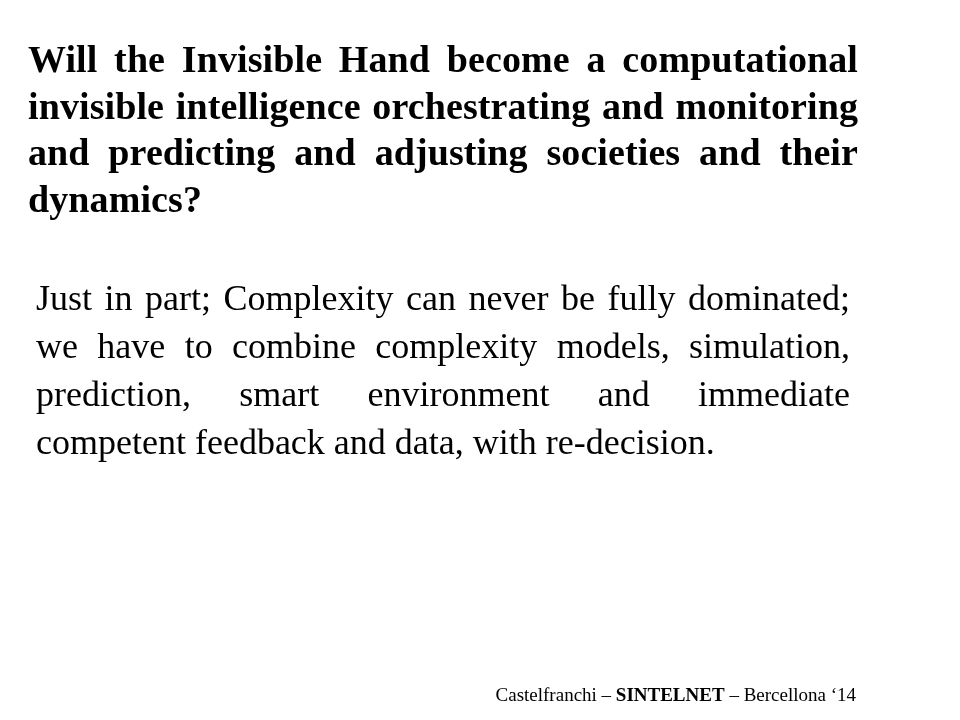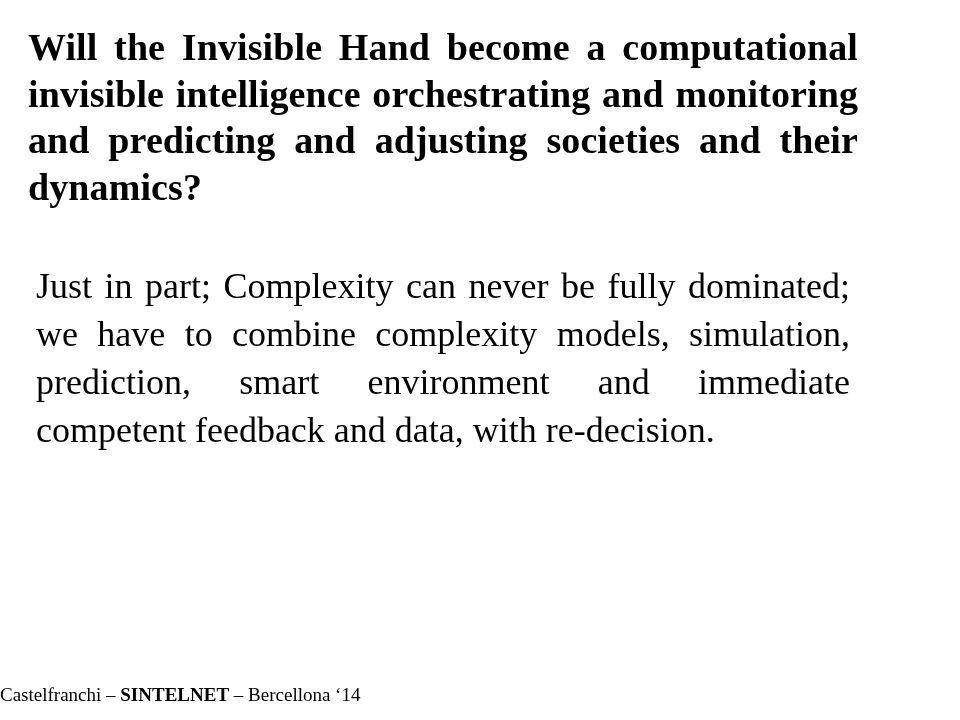--- a/index.html
+++ b/index.html
@@ -12,21 +12,21 @@
     height: 720px;
     overflow: hidden;
     font-family: "Liberation Serif", serif;
     color: #000000;
   }
   .slide {
     position: relative;
     width: 888px;
     height: 720px;
     box-sizing: border-box;
-    padding: 24px 30px 0 28px;
+    padding: 36px 30px 0 28px;
   }
   .heading {
     font-size: 38px;
     font-weight: bold;
     line-height: 1.23;
     text-align: justify;
     text-justify: inter-word;
     letter-spacing: 0.1px;
     margin: 0;
   }
@@ -39,20 +39,21 @@
     line-height: 1.33;
     text-align: justify;
     text-justify: inter-word;
     margin: 8px;
   }
   .footer {
     position: absolute;
     left: 0;
     right: 32px;
     bottom: 14px;
+    text-align: right;
     font-size: 19px;
     font-family: "Liberation Serif", serif;
   }
   .footer .strong {
     font-weight: bold;
   }
 </style>
 </head>
 <body>
 

